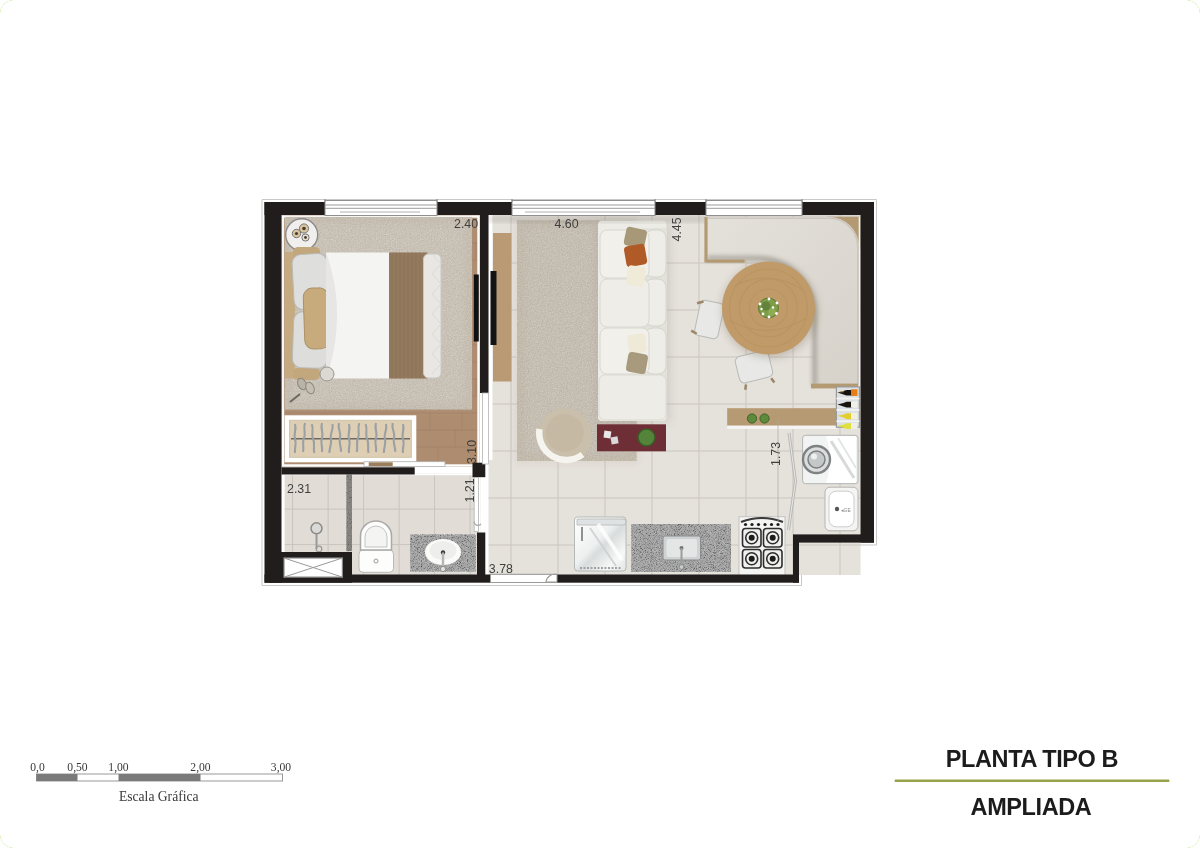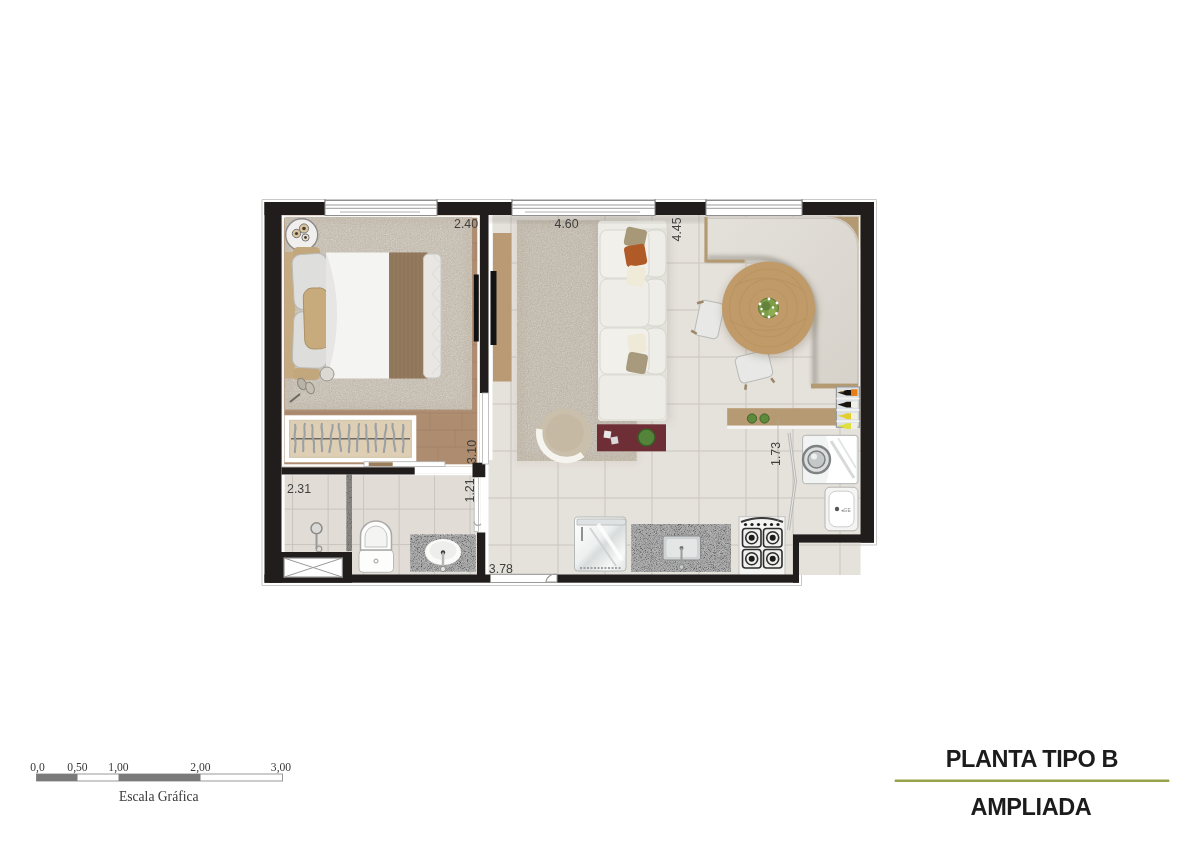--- a/index.html
+++ b/index.html
@@ -1,17 +1,17 @@
 <!DOCTYPE html>
 <html><head>
 <meta charset="utf-8">
 <style>
   html,body{margin:0;padding:0;background:#fff;}
   #page{position:relative;width:1200px;height:848px;background:#84cc16;overflow:hidden;
-        font-family:"Liberation Sans", sans-serif;}
+        font-family:"Liberation Sans", sans-serif;border-radius:14px;}
   svg{position:absolute;top:0;left:0;}
 </style>
 </head>
 <body>
 <div id="page">
 <svg width="1200" height="848" viewBox="0 0 1200 848">
 <defs>
   <filter id="nDark" x="0%" y="0%" width="100%" height="100%">
     <feTurbulence type="fractalNoise" baseFrequency="0.8" numOctaves="2" stitchTiles="stitch"></feTurbulence>
     <feColorMatrix type="matrix" values="0 0 0 0 0  0 0 0 0 0  0 0 0 0 0  0.9 0.9 0.9 0 -0.55"></feColorMatrix>

